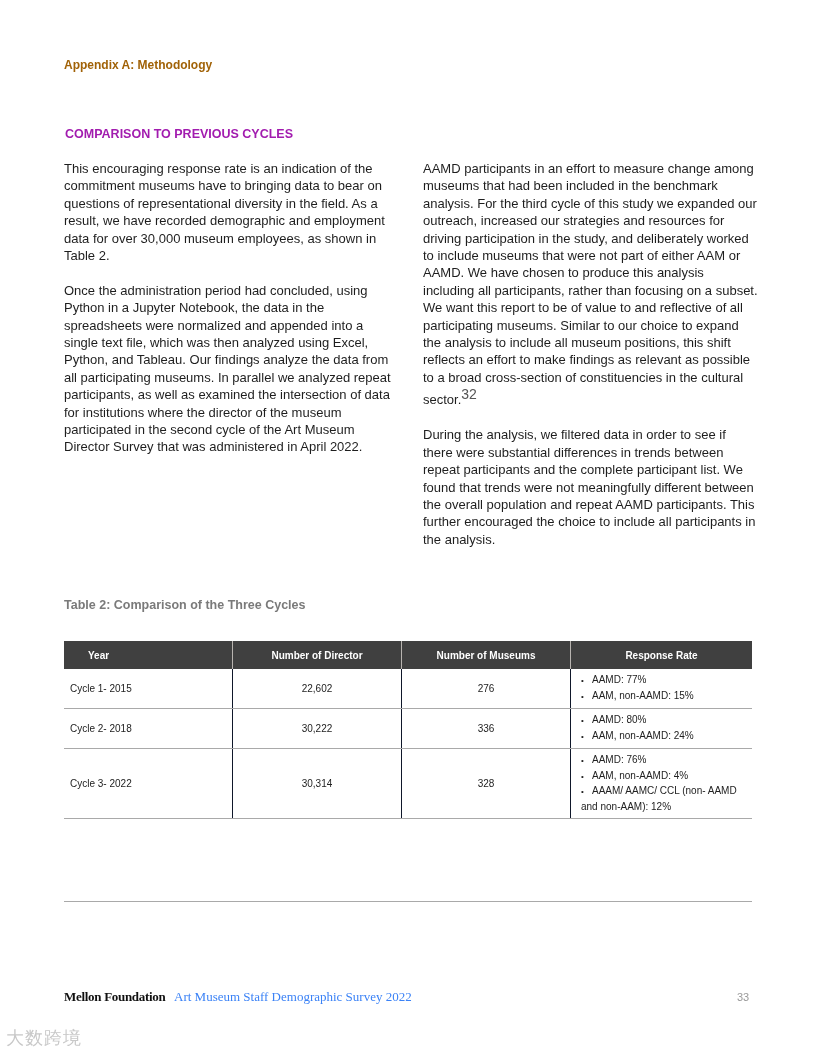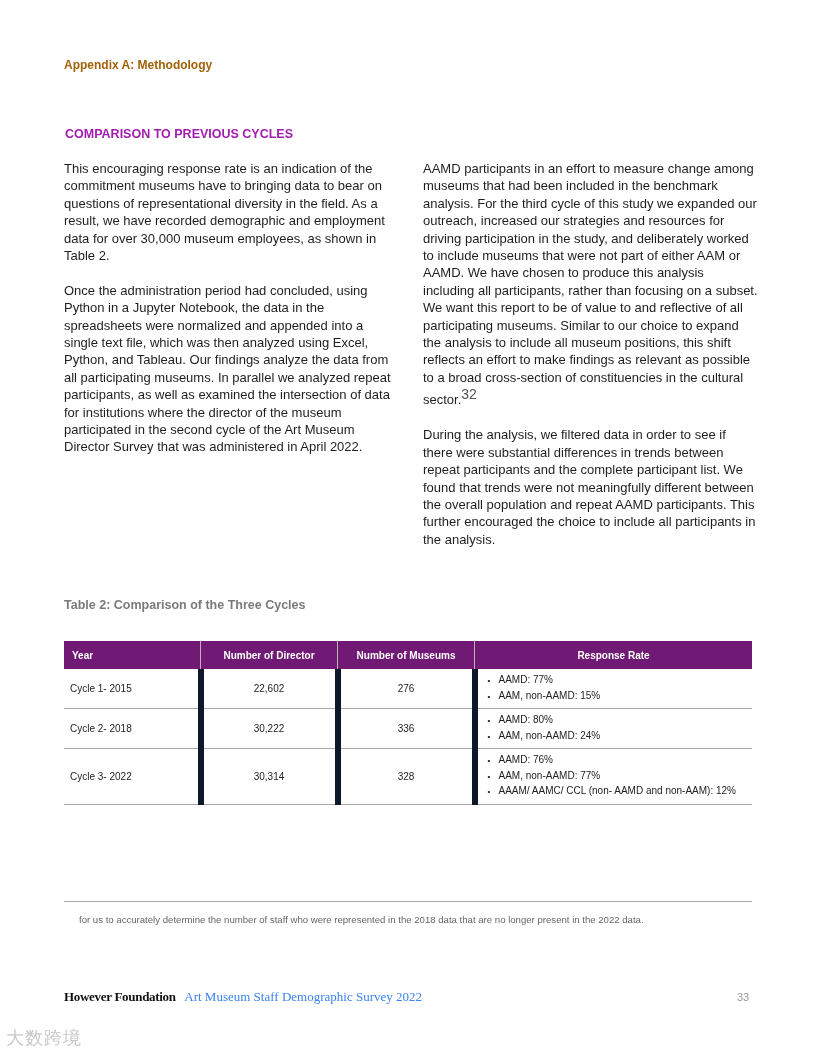--- a/index.html
+++ b/index.html
@@ -7,24 +7,24 @@
          font-family: "Liberation Sans", sans-serif; color: #1a1a1a; }
   .appendix { position: absolute; left: 64px; top: 58px; font-size: 12px; font-weight: bold; color: #a16207; }
   .section-title { position: absolute; left: 65px; top: 127px; font-size: 12.5px; font-weight: bold; color: #a21caf; letter-spacing: 0; }
   .col { position: absolute; top: 160px; width: 335px; font-size: 13px; line-height: 17.4px; color: #1e1e1e; }
   .col.left { left: 64px; }
   .col.right { left: 423px; width: 335px; }
   .col p { margin: 0 0 17.4px 0; }
   sup { font-size: 14px; color: #555; }
   .table-title { position: absolute; left: 64px; top: 598px; font-size: 12.5px; font-weight: bold; color: #7a7a7a; }
   table { position: absolute; left: 64px; top: 641px; width: 688px; border-collapse: collapse; font-size: 10px; color: #222; }
-  thead th { background: #701a75; color: #ffffff; font-weight: bold; height: 28px; padding: 0 8px; font-size: 10px; border-right: 1px solid #b8b4b0; }
+  thead th { background: #404040; color: #ffffff; font-weight: bold; height: 28px; padding: 0 24px; font-size: 10px; border-right: 1px solid #b8b4b0; }
   thead th:last-child { border-right: none; }
   thead th.left { text-align: left; }
-  tbody td { border-bottom: 1px solid #a9a9a9; border-right: 6px solid #0f172a; padding: 4px 6px; vertical-align: middle; }
+  tbody td { border-bottom: 1px solid #a9a9a9; border-right: 1px solid #0f172a; padding: 4px 6px; vertical-align: middle; }
   tbody td:last-child { border-right: none; }
   tbody td.center { text-align: center; }
   ul { margin: 0; padding: 0 0 0 4px; list-style: none; }
   ul li { line-height: 14.5px; }
   ul li::before { content: "\2022"; display: inline-block; width: 11px; font-size: 8px; }
   .footer-rule { position: absolute; left: 64px; top: 901px; width: 688px; height: 1px; background: #a9a9a9; }
   .footnote { position: absolute; left: 64px; top: 913px; width: 700px; font-size: 9.6px; line-height: 13.5px; color: #666; }
   .footnote .indent { padding-left: 15px; display: block; }
   .brand { position: absolute; left: 64px; top: 989px; font-family: "Liberation Serif", serif; font-size: 13px; }
   .brand .org { color: #111; font-weight: bold; margin-right: 6px; letter-spacing: -0.3px; }
@@ -82,33 +82,32 @@
         </ul>
       </td>
     </tr>
     <tr style="height:52px">
       <td>Cycle 3- 2022</td>
       <td class="center">30,314</td>
       <td class="center">328</td>
       <td>
         <ul>
           <li>AAMD: 76%</li>
-          <li>AAM, non-AAMD: 77%</li>
+          <li>AAM, non-AAMD: 4%</li>
           <li>AAAM/ AAMC/ CCL (non- AAMD and non-AAM): 12%</li>
         </ul>
       </td>
     </tr>
   </tbody>
 </table>
 
 <div class="footer-rule"></div>
 <div class="footnote">
-  <span class="indent">for us to accurately determine the number of staff who were represented in the 2018 data that are no longer present in the 2022 data.</span>
 </div>
 
 <div class="brand">
-  <span class="org">However Foundation</span>
+  <span class="org">Mellon Foundation</span>
   <span class="pub">Art Museum Staff Demographic Survey 2022</span>
 </div>
 <div class="page-num">33</div>
 <div class="watermark">
   <span>大数跨境</span>
 </div>
 
 </body></html>

